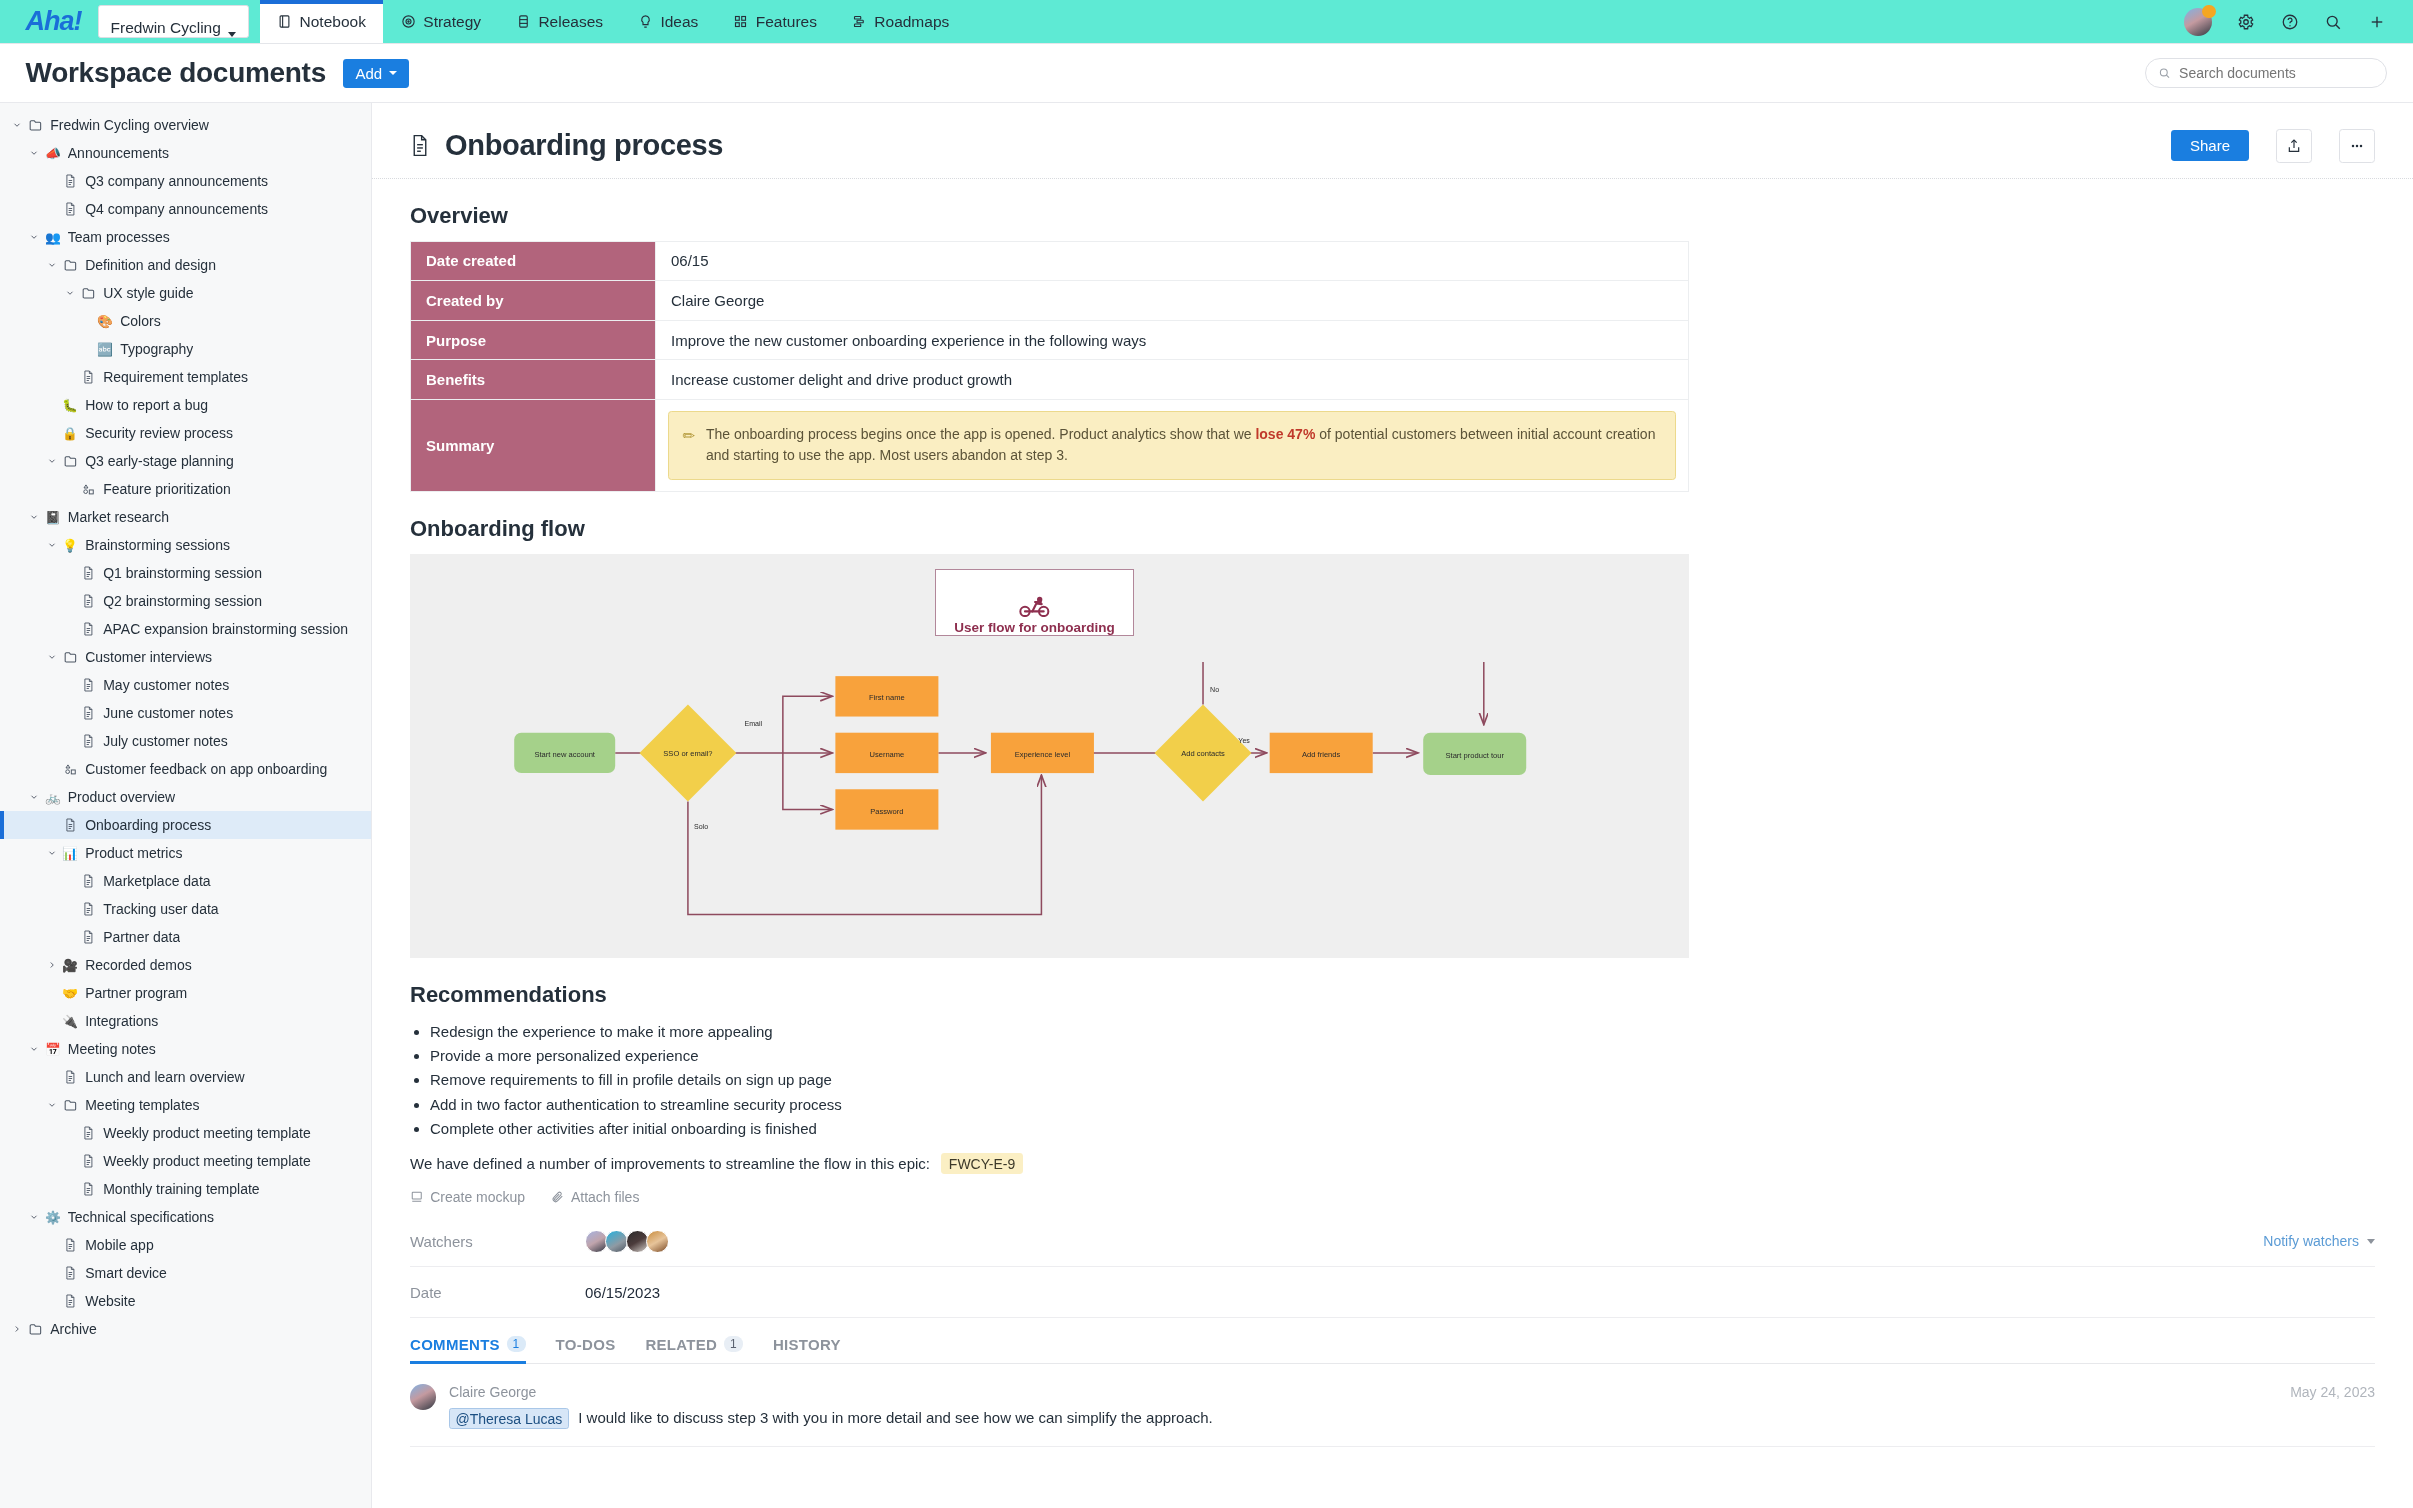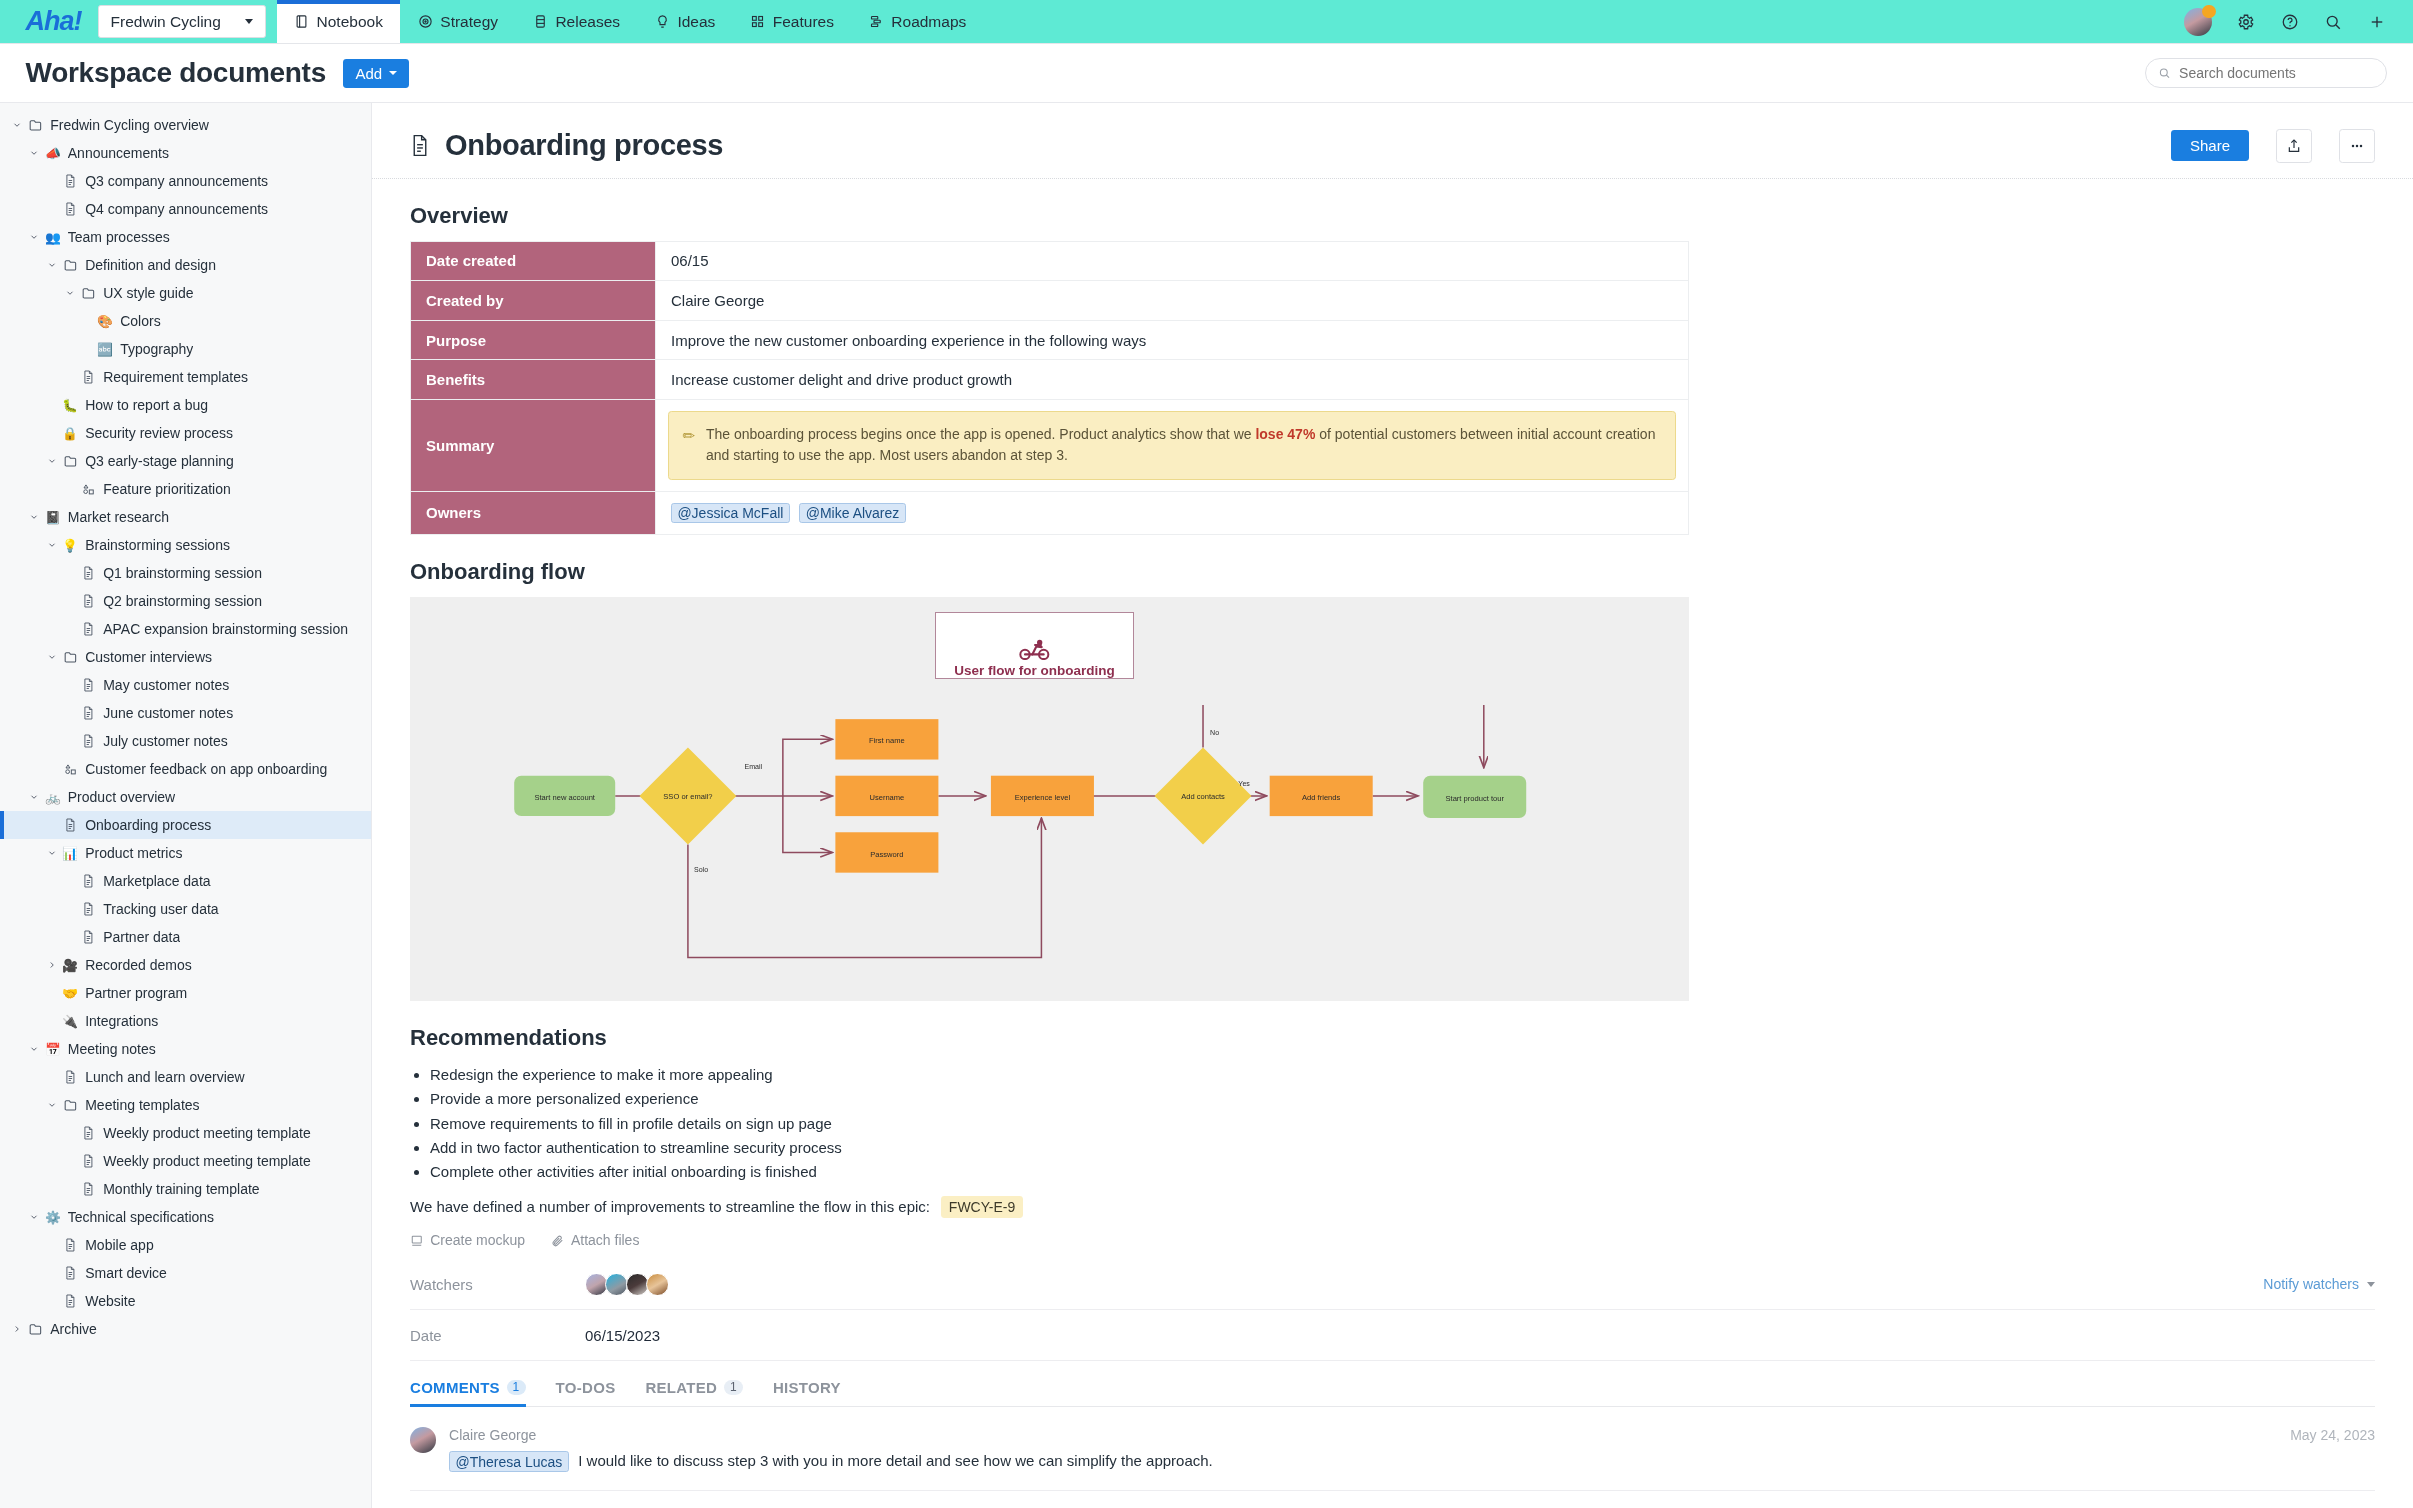--- a/index.html
+++ b/index.html
@@ -19,21 +19,21 @@
     position: relative;
   }
   .aha-logo {
     display: flex; align-items: center;
     padding: 0 16px 0 25.6px;
     font-size: 27px; font-weight: 700;
     color: #1a6ed8; letter-spacing: -1px;
     font-style: italic;
   }
   .ws-switcher {
-    display: flex; align-items: center; gap: 24px;
+    display: flex; align-items: flex-end; gap: 7px;
     background: #ffffff; border: 0.7px solid #dcdee3;
     border-radius: 2.7px;
     margin: 5.4px 0 5.4px 0; padding: 0 12px;
     font-size: 15.5px; color: #25303b; cursor: pointer;
   }
   .caret { width: 0; height: 0; border-left: 4.7px solid transparent;
            border-right: 4.7px solid transparent; border-top: 5.4px solid #25303b; }
   .navtabs { display: flex; align-items: stretch; margin-left: 10.8px; }
   .navtab {
     display: flex; align-items: center; gap: 7.4px;
@@ -997,27 +997,20 @@
           </tr>
           <tr>
             <td class="ov-label">Summary</td>
             <td class="ov-value" style="padding:6.7px 9.4px;">
               <div class="callout">
                 <span class="pencil">✏</span>
                 <div><span>The onboarding process begins once the app is opened. Product analytics show that we </span><span class="redtext">lose 47%</span><span> of potential customers between initial account creation and starting to use the app. Most  users abandon at step 3.</span></div>
               </div>
             </td>
           </tr>
-          <tr>
-            <td class="ov-label">Owners</td>
-            <td class="ov-value">
-              <span class="mention">@Jessica McFall</span>
-              <span class="mention">@Mike Alvarez</span>
-            </td>
-          </tr>
         </tbody>
       </table>
 
       <h2 class="sec">Onboarding flow</h2>
 
       <div class="flowbox">
         <div class="uf-card">
           <svg width="32" height="21.5" viewBox="0 0 48 32">
             <circle cx="9" cy="23" r="7" fill="none" stroke="#8e2f4f" stroke-width="3"></circle>
             <circle cx="37" cy="23" r="7" fill="none" stroke="#8e2f4f" stroke-width="3"></circle>

